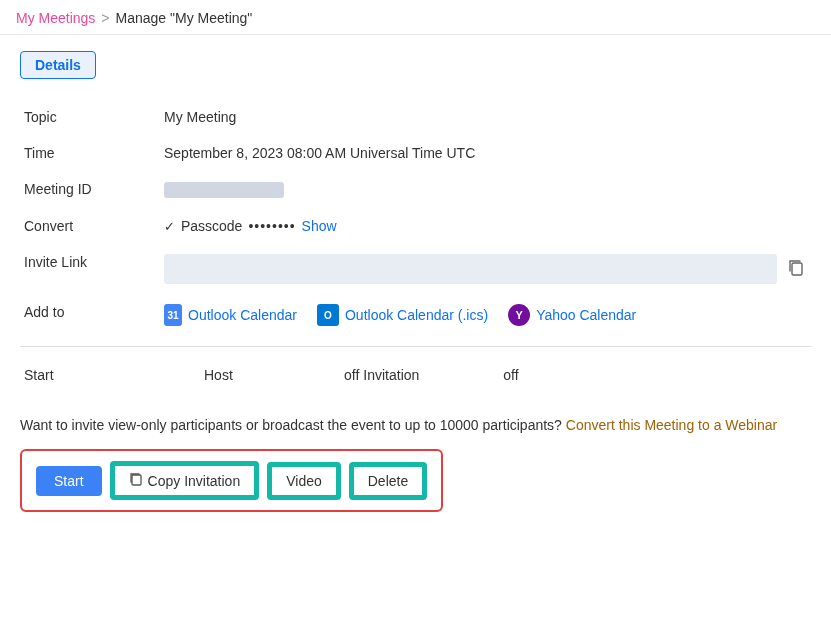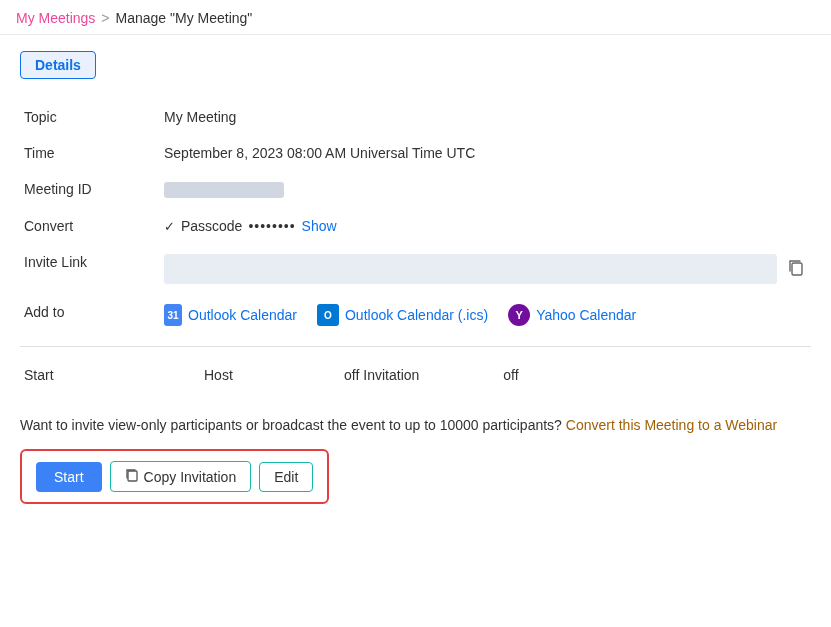--- a/index.html
+++ b/index.html
@@ -229,21 +229,21 @@
       border-radius: 4px;
       padding: 7px 18px;
       font-size: 14px;
       cursor: pointer;
       font-weight: 500;
     }
 
     .btn-secondary {
       background: white;
       color: #333;
-      border: 1px solid #14b8a6;
+      border: 5px solid #14b8a6;
       border-radius: 4px;
       padding: 6px 14px;
       font-size: 14px;
       cursor: pointer;
       display: flex;
       align-items: center;
       gap: 5px;
     }
 
     .copy-inv-icon {
@@ -366,16 +366,17 @@
     <button class="btn-start">Start</button>
     <button class="btn-secondary">
       <span class="copy-inv-icon">
         <svg width="14" height="14" viewBox="0 0 14 14" fill="none" xmlns="http://www.w3.org/2000/svg">
           <rect x="3" y="3" width="9" height="10" rx="1" stroke="#555" stroke-width="1.3" fill="none"></rect>
           <path d="M2 10V2h8" stroke="#555" stroke-width="1.3" fill="none" stroke-linecap="round"></path>
         </svg>
       </span>
       <span>Copy Invitation</span>
     </button>
-    <button class="btn-secondary">Edit</button>
+    <button class="btn-secondary">Video</button>
+    <button class="btn-secondary">Delete</button>
   </div>
 
 </div>
 
 </body></html>

